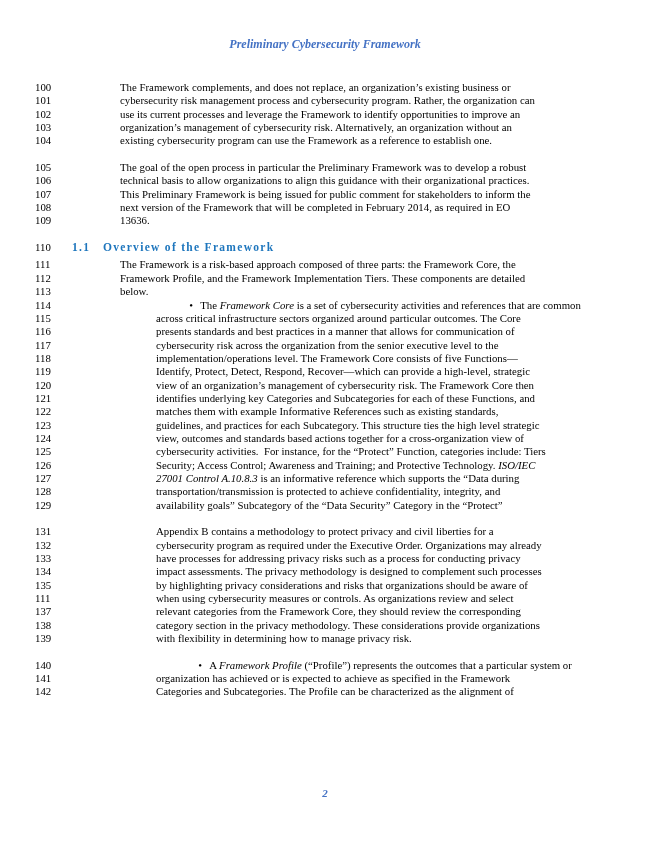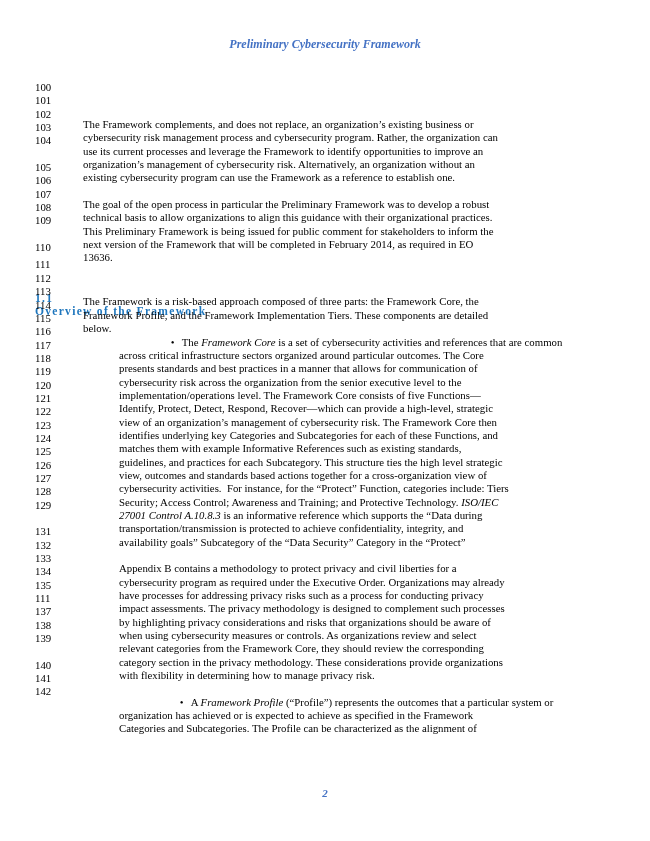--- a/index.html
+++ b/index.html
@@ -32,34 +32,33 @@
     width: 590px;
   }
   .block { margin: 0 0 13.35px 0; }
   .block.tight { margin-bottom: 0; }
   .block.heading { margin-top: 2.5px; margin-bottom: 4px; }
   .line {
     display: flex;
     height: 13.35px;
     line-height: 13.35px;
     white-space: pre;
-    flex-direction: column;
   }
   .lnum { flex: 0 0 37px; width: 37px; }
   .ltext { flex: 1 1 auto; min-width: 0; margin-left: 48px; }
   .ltext.bullet_first { padding-left: 18px; text-align: center; }
   .ltext.bullet_cont { padding-left: 36px; }
   .bullet { display: inline-block; width: 18px; }
   .h-num, .h-title {
     color: var(--heading-color, #1E76BD);
     font-weight: bold;
     font-size: 11.5px;
     letter-spacing: 1.3px;
   }
-  .h-num { display: inline-block; width: 31px; margin-top: 14px; }
+  .h-num { display: inline-block; width: 31px; }
   .footer {
     position: absolute;
     top: 787px;
     left: 0;
     right: 0;
     text-align: center;
     font-weight: bold;
     font-style: italic;
     font-size: 11px;
     color: var(--footer-color, #4472C4);

